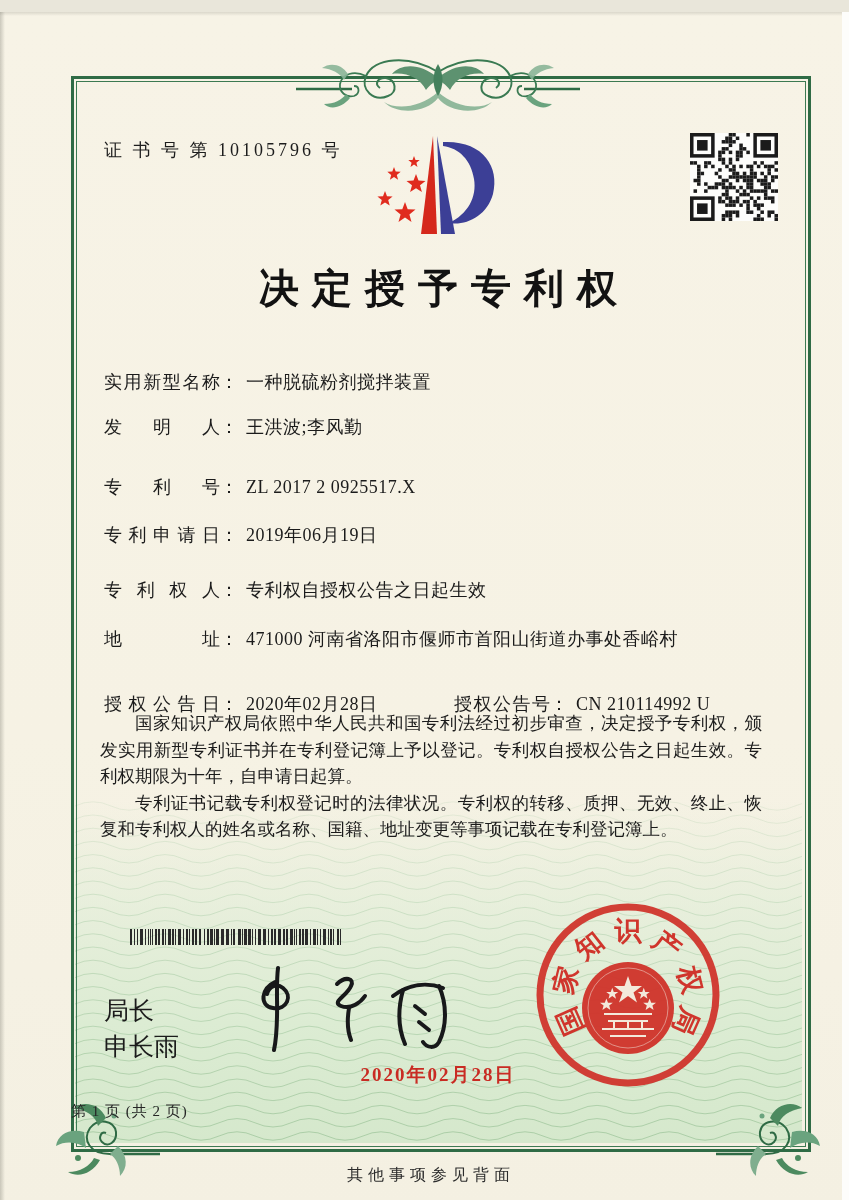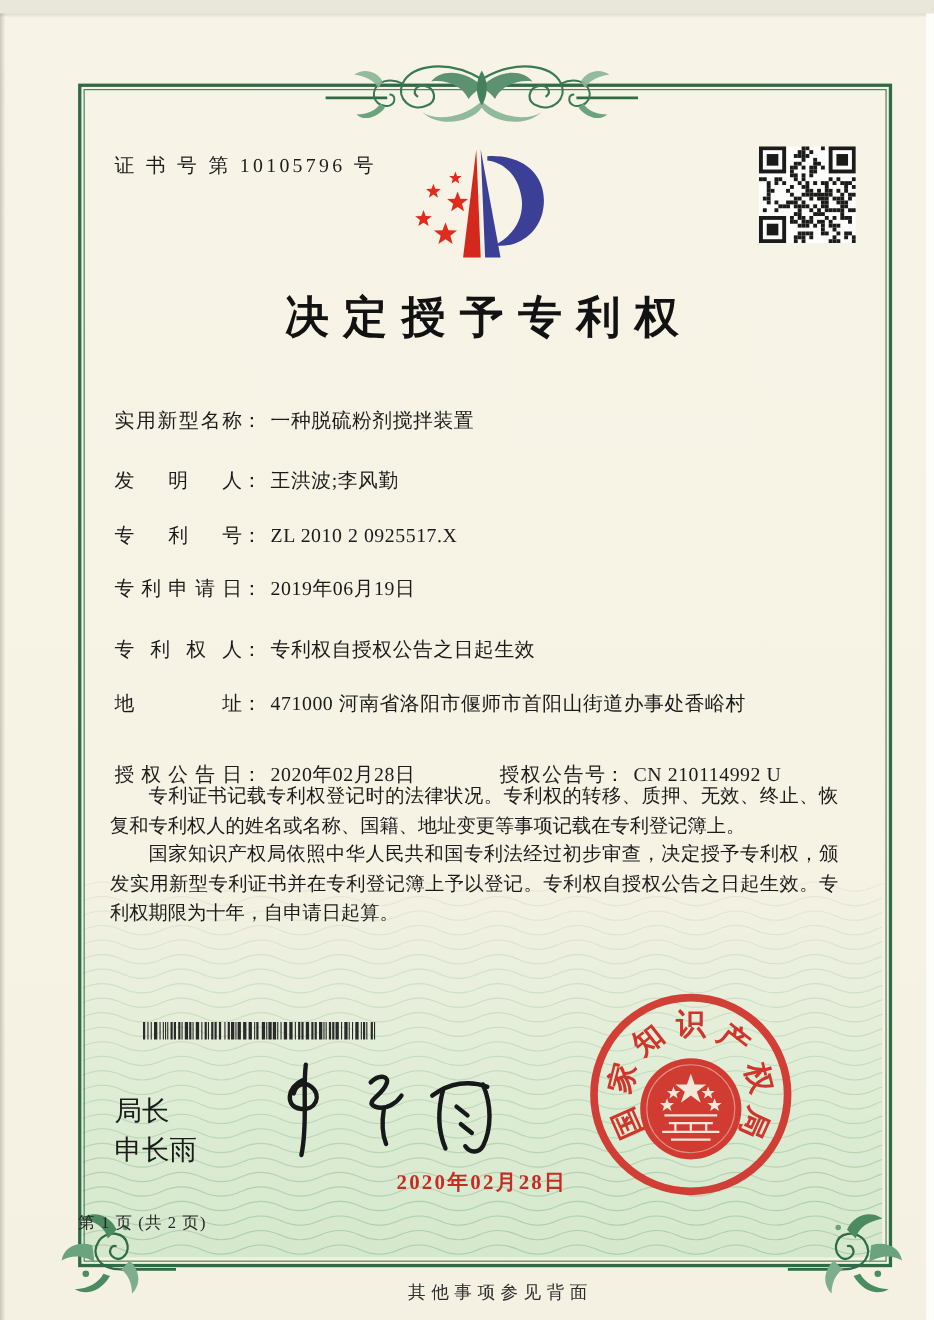--- a/index.html
+++ b/index.html
@@ -46,21 +46,21 @@
 
   .seal{position:absolute;left:533px;top:888px;width:190px;height:190px;}
   .seal-ring{position:absolute;left:0;top:0;}
   .seal-char{position:absolute;font-size:27px;font-weight:bold;color:#d0352c;
          transform-origin:center;white-space:pre;}
   .seal-date{position:absolute;left:71px;top:1050px;width:734px;text-align:center;
          font-size:19px;letter-spacing:2px;color:#c92b23;font-weight:bold;}
 
   .page-info{position:absolute;left:71px;top:1090px;width:734px;text-align:left;
          font-size:15px;color:#262626;letter-spacing:1px;}
-  .back-note{position:absolute;left:88px;top:1153px;width:734px;text-align:center;
+  .back-note{position:absolute;left:64px;top:1153px;width:734px;text-align:center;
          font-size:16px;letter-spacing:5px;color:#2c2c2c;}
 
   .ornament{position:absolute;}
 </style>
 </head>
 <body>
 
 <div class="page">
 
   <div class="green-band">
@@ -337,46 +337,46 @@
       <rect x="0" y="18" width="7" height="7" fill="#1b1b1b"></rect>
       <rect x="1" y="19" width="5" height="5" fill="#fdfdfb"></rect>
       <rect x="2" y="20" width="3" height="3" fill="#1b1b1b"></rect>
     </svg>
 
   <div class="title">决定授予专利权</div>
 
   <div class="frow" style="top:358px">
     <span class="flabel">实用新型名称</span><span class="colon">：</span><span class="fvalue">一种脱硫粉剂搅拌装置</span>
   </div>
-  <div class="frow" style="top:413px">
+  <div class="frow" style="top:403px">
     <span class="flabel">发明人</span><span class="colon">：</span><span class="fvalue">王洪波;李风勤</span>
   </div>
   <div class="frow" style="top:463px">
-    <span class="flabel">专利号</span><span class="colon">：</span><span class="fvalue">ZL 2010 2 0925517.X</span>
+    <span class="flabel">专利号</span><span class="colon">：</span><span class="fvalue">ZL 2017 2 0925517.X</span>
   </div>
   <div class="frow" style="top:511px">
     <span class="flabel">专利申请日</span><span class="colon">：</span><span class="fvalue">2019年06月19日</span>
   </div>
   <div class="frow" style="top:566px">
     <span class="flabel">专利权人</span><span class="colon">：</span><span class="fvalue">专利权自授权公告之日起生效</span>
   </div>
   <div class="frow" style="top:615px">
     <span class="flabel">地址</span><span class="colon">：</span><span class="fvalue">471000 河南省洛阳市偃师市首阳山街道办事处香峪村</span>
   </div>
   <div class="frow" style="top:680px">
     <span class="flabel">授权公告日</span><span class="colon">：</span><span class="fvalue">2020年02月28日</span>
     <span class="grant2">
       <span class="flabel">授权公告号</span><span class="colon">：</span><span class="fvalue">CN 210114992 U</span>
     </span>
   </div>
   <style>.frow{left:104px}</style>
 
   <div class="paras">
+    <p>国家知识产权局依照中华人民共和国专利法经过初步审查，决定授予专利权，颁发实用新型专利证书并在专利登记簿上予以登记。专利权自授权公告之日起生效。专利权期限为十年，自申请日起算。</p>
     <p>专利证书记载专利权登记时的法律状况。专利权的转移、质押、无效、终止、恢复和专利权人的姓名或名称、国籍、地址变更等事项记载在专利登记簿上。</p>
-    <p>国家知识产权局依照中华人民共和国专利法经过初步审查，决定授予专利权，颁发实用新型专利证书并在专利登记簿上予以登记。专利权自授权公告之日起生效。专利权期限为十年，自申请日起算。</p>
   </div>
 
   <svg class="barcode" width="216" height="17" id="barcode-svg">
       <rect x="0" y="0" width="2" height="16" fill="#2a2a2a"></rect>
       <rect x="4" y="0" width="1" height="16" fill="#2a2a2a"></rect>
       <rect x="7" y="0" width="1" height="16" fill="#2a2a2a"></rect>
       <rect x="10" y="0" width="3" height="16" fill="#2a2a2a"></rect>
       <rect x="15" y="0" width="1" height="16" fill="#2a2a2a"></rect>
       <rect x="18" y="0" width="1" height="16" fill="#2a2a2a"></rect>
       <rect x="20" y="0" width="1" height="16" fill="#2a2a2a"></rect>

